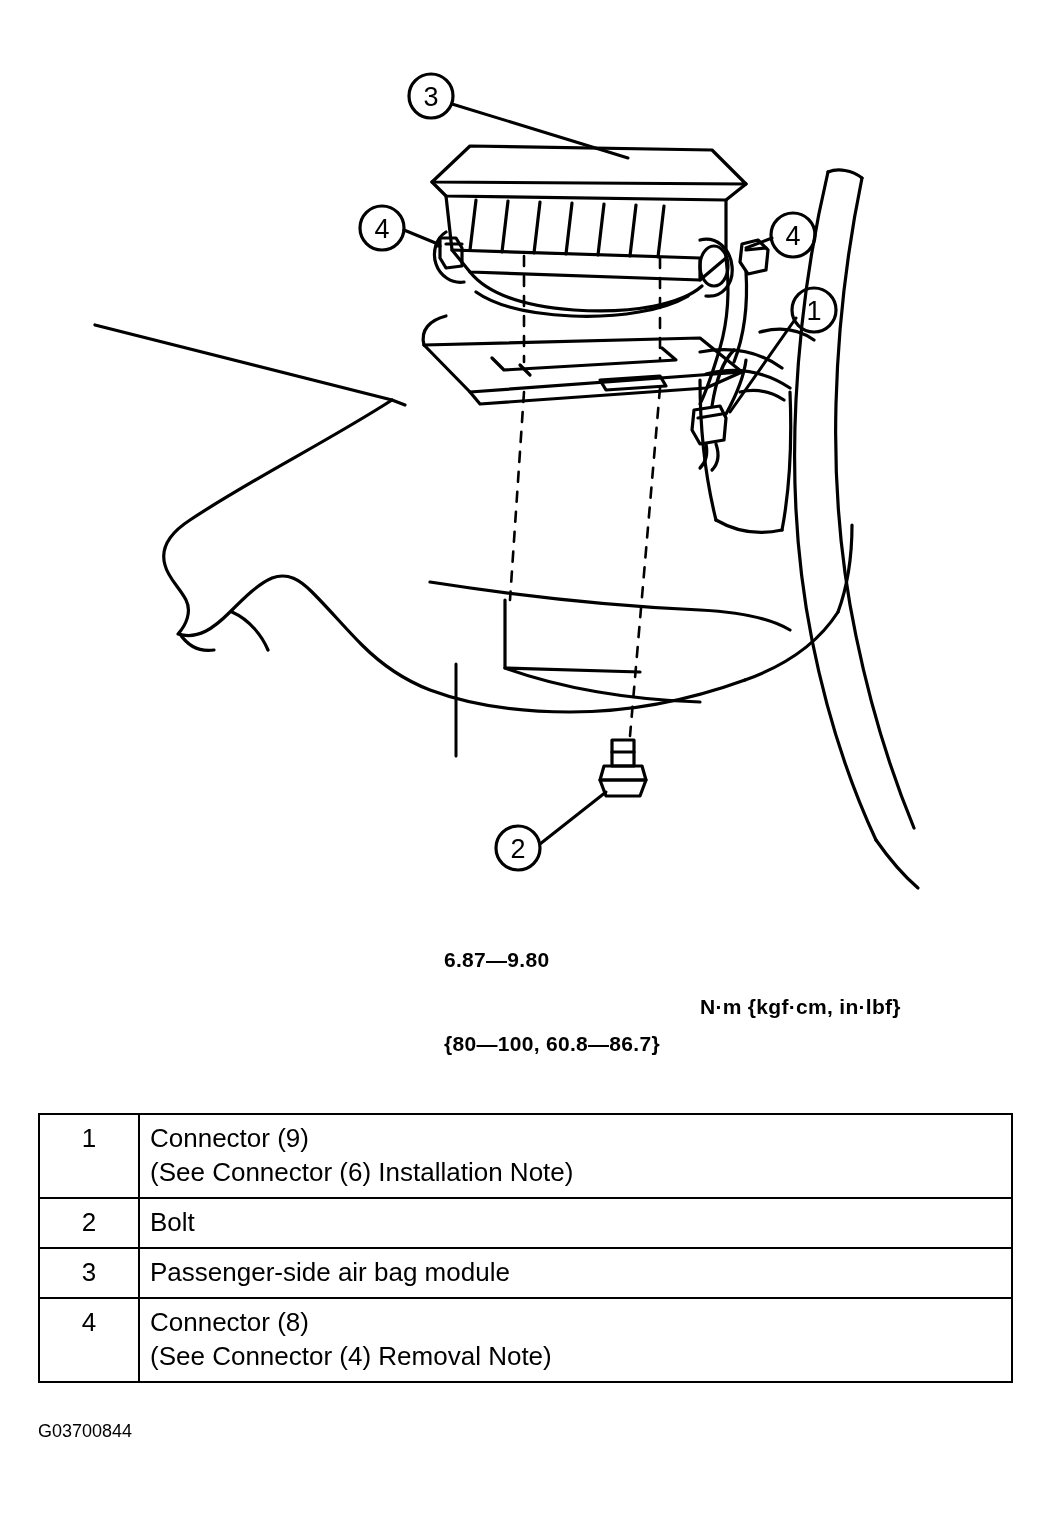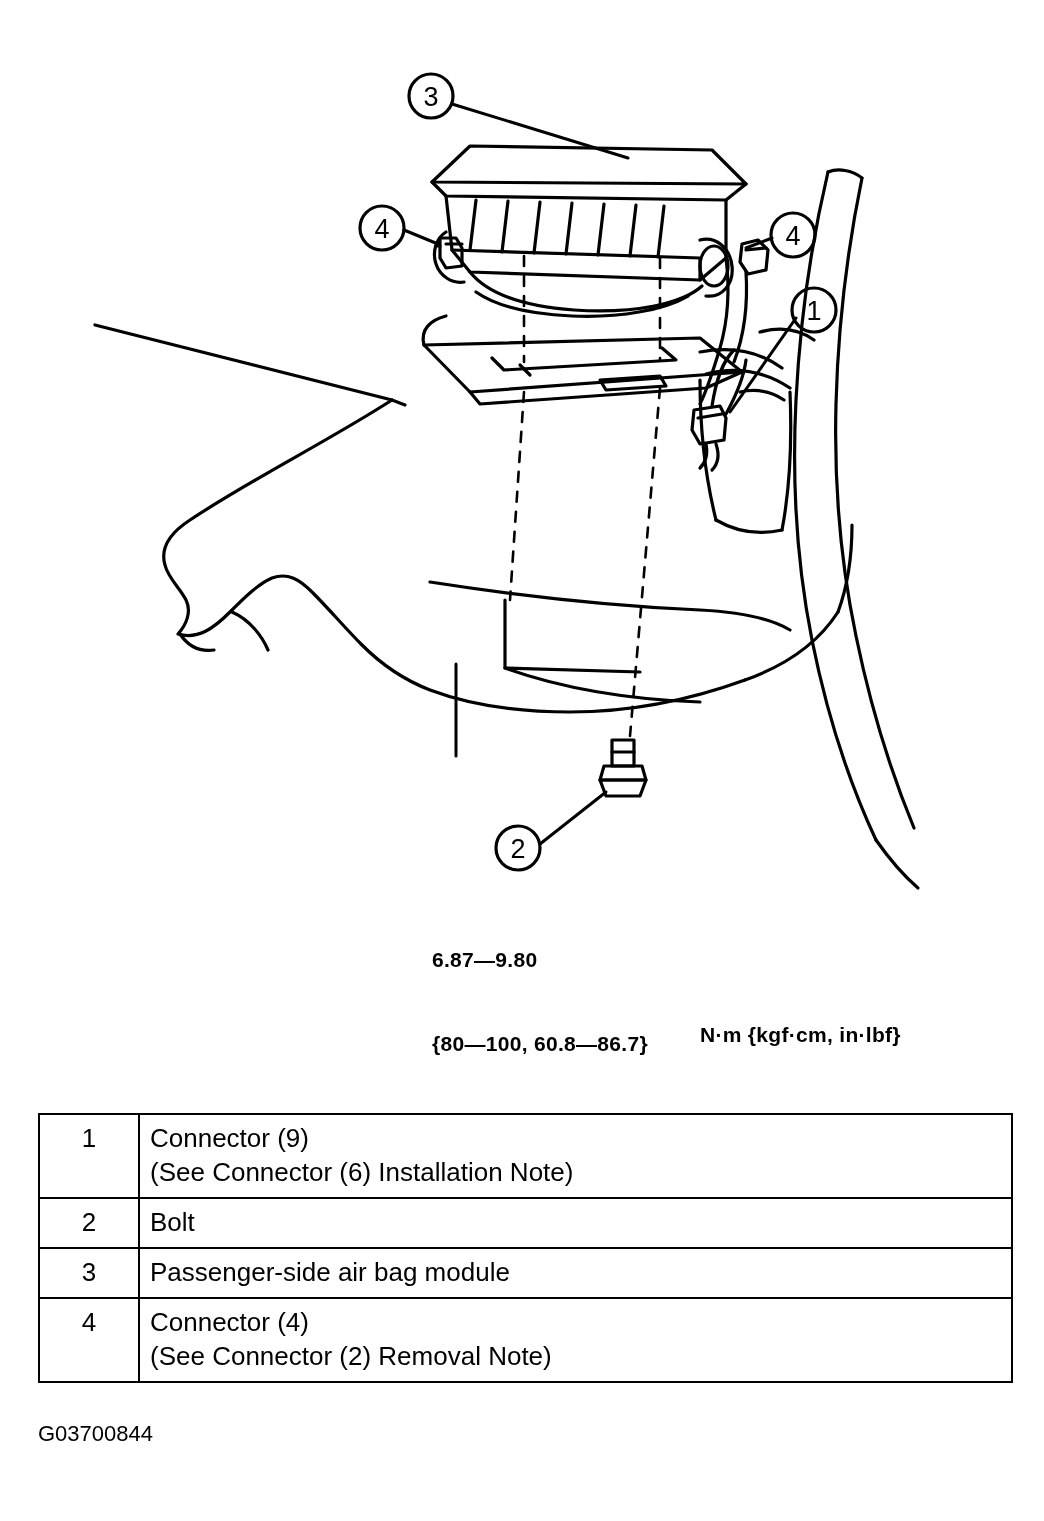--- a/index.html
+++ b/index.html
@@ -29,39 +29,38 @@
     height: 1080px;
   }
   .callout-label {
     font-family: "Liberation Sans", sans-serif;
     font-size: 27px;
     font-weight: 400;
     fill: #000;
   }
   .torque-block {
     position: absolute;
-    left: 432px;
+    left: 444px;
     top: 890px;
     font-family: "Liberation Sans", sans-serif;
     font-weight: bold;
     font-size: 21px;
     line-height: 28px;
     letter-spacing: 0.3px;
     white-space: pre;
   }
   .units-line {
     position: absolute;
     left: 700px;
     top: 995px;
     font-family: "Liberation Sans", sans-serif;
     font-weight: bold;
     font-size: 21px;
     letter-spacing: 0.3px;
     white-space: nowrap;
-    margin-top: 28px;
   }
   table.parts {
     position: absolute;
     left: 38px;
     top: 1113px;
     width: 975px;
     border-collapse: collapse;
     table-layout: fixed;
   }
   table.parts td {
@@ -76,21 +75,21 @@
     width: 78px;
     text-align: center;
   }
   .sub {
     display: block;
   }
   .figure-id {
     position: absolute;
     left: 38px;
     top: 1421px;
-    font-size: 22px;
+    font-size: 18px;
     font-family: "Liberation Sans", sans-serif;
   }
 </style>
 </head>
 <body>
 
 <div id="page">
 
   <svg class="illustration" viewBox="0 0 1044 1080" xmlns="http://www.w3.org/2000/svg">
     <g fill="none" stroke="#000" stroke-width="3.2" stroke-linejoin="round" stroke-linecap="round">
@@ -255,22 +254,22 @@
       </tr>
       <tr>
         <td class="num">3</td>
         <td>
           <span class="sub">Passenger-side air bag module</span>
         </td>
       </tr>
       <tr>
         <td class="num">4</td>
         <td>
-          <span class="sub">Connector (4)</span>
-          <span class="sub">(See Connector (2) Removal Note)</span>
+          <span class="sub">Connector (8)</span>
+          <span class="sub">(See Connector (4) Removal Note)</span>
         </td>
       </tr>
     </tbody>
   </table>
 
   <div class="figure-id">G03700844</div>
 
 </div>
 
 </body></html>

